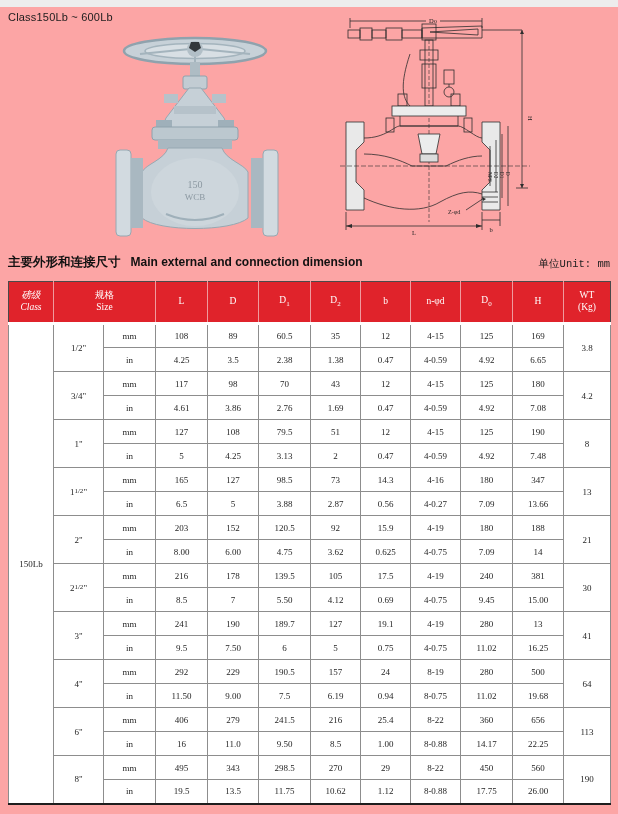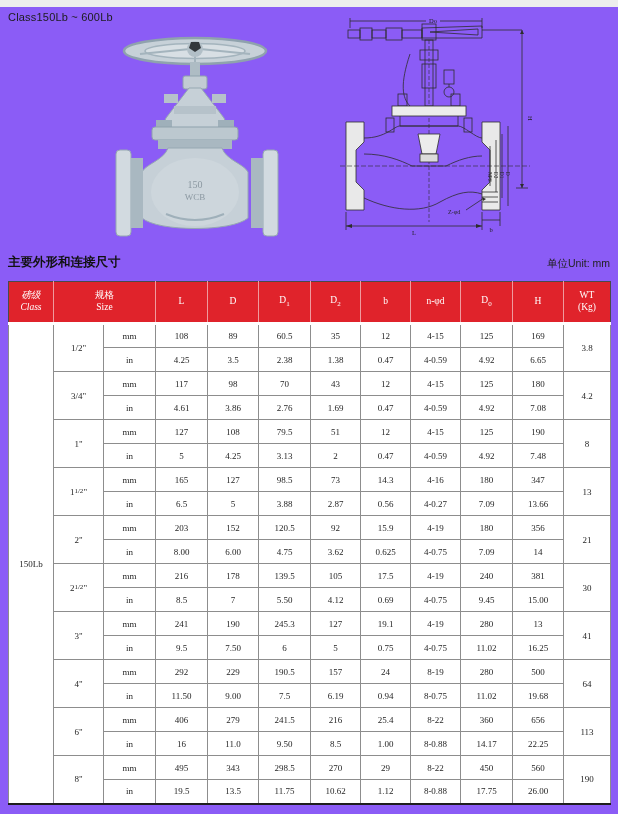--- a/index.html
+++ b/index.html
@@ -1,35 +1,35 @@
 <!DOCTYPE html>
 <html><head>
 <meta charset="utf-8">
 <style>
   * { margin:0; padding:0; box-sizing:border-box; }
   html,body { background:#fff; }
   .page {
-    position:relative; width:618px; height:814px; background:#8b5cf6;
+    position:relative; width:618px; height:814px; background:#fca5a5;
     font-family:"Liberation Serif", serif; overflow:hidden;
   }
   .top-edge { position:absolute; left:0; top:0; width:618px; height:7px; background:#ededed; }
   .class-range {
     position:absolute; left:8px; top:11px; font-family:"Liberation Sans", sans-serif;
     font-size:11px; color:#1c1c1c; letter-spacing:.2px;
   }
   .photo-wrap { position:absolute; left:106px; top:22px; width:182px; height:218px; }
   .draw-wrap  { position:absolute; left:330px; top:14px; width:208px; height:230px; }
   .section-bar {
     position:absolute; left:8px; top:254px; width:602px; display:flex;
     justify-content:space-between; align-items:flex-end;
   }
   .sec-left { display:flex; align-items:baseline; gap:10px; }
   .sec-zh { font-family:Liberation Mono, monospace; font-weight:bold; font-size:12.5px; color:#111; }
   .sec-en { font-family:"Liberation Sans", sans-serif; font-weight:bold; font-size:12px; color:#111; }
-  .unit-note { font-family:Liberation Sans, sans-serif; font-size:10.5px; color:#222;text-align:right; }
+  .unit-note { font-family:Liberation Mono, monospace; font-size:10.5px; color:#222;text-align:right; }
   table.dim {
     position:absolute; left:8px; top:281px; width:602px;
     border-collapse:collapse; table-layout:fixed;
     border:1px solid #4a4a4a; border-bottom:2px solid #1e1e1e;
   }
   table.dim thead th {
     background:#e0232b; color:#fff; height:42px; font-weight:normal;
     font-size:9.5px; line-height:1.25; text-align:center; vertical-align:middle;
     border:none; border-left:1px solid #ef9b9e; border-bottom:3px solid #ffffff;
   }
@@ -173,20 +173,21 @@
 
       <line x1="170" y1="198" x2="170" y2="212"></line>
       <line x1="152" y1="206" x2="170" y2="206"></line>
       <text x="161" y="218" text-anchor="middle" font-size="6.5" fill="#222" stroke="none">b</text>
     </svg>
   </div>
 
   <div class="section-bar">
     <div class="sec-left">
       <span class="sec-zh">主要外形和连接尺寸</span>
+      <span class="sec-en">Main external and connection dimension</span>
     </div>
     <span class="unit-note">单位Unit: mm</span>
   </div>
 
   <table class="dim">
     <colgroup>
       <col style="width:45px">
         <col style="width:50px">
         <col style="width:52px">
       <col style="width:52px">
@@ -324,21 +325,21 @@
         <tr>
           <td class="size-cell" rowspan="2">2"</td>
           <td>mm</td>
           <td>203</td>
           <td>152</td>
           <td>120.5</td>
           <td>92</td>
           <td>15.9</td>
           <td>4-19</td>
           <td>180</td>
-          <td>356</td>
+          <td>188</td>
           <td rowspan="2">21</td>
         </tr>
         <tr>
           <td>in</td>
           <td>8.00</td>
           <td>6.00</td>
           <td>4.75</td>
           <td>3.62</td>
           <td>0.625</td>
           <td>4-0.75</td>
@@ -367,21 +368,21 @@
           <td class="g">0.69</td>
           <td class="g">4-0.75</td>
           <td class="g">9.45</td>
           <td class="g">15.00</td>
         </tr>
         <tr>
           <td class="size-cell" rowspan="2">3"</td>
           <td>mm</td>
           <td>241</td>
           <td>190</td>
-          <td>245.3</td>
+          <td>189.7</td>
           <td>127</td>
           <td>19.1</td>
           <td>4-19</td>
           <td>280</td>
           <td>13</td>
           <td rowspan="2">41</td>
         </tr>
         <tr>
           <td>in</td>
           <td>9.5</td>

